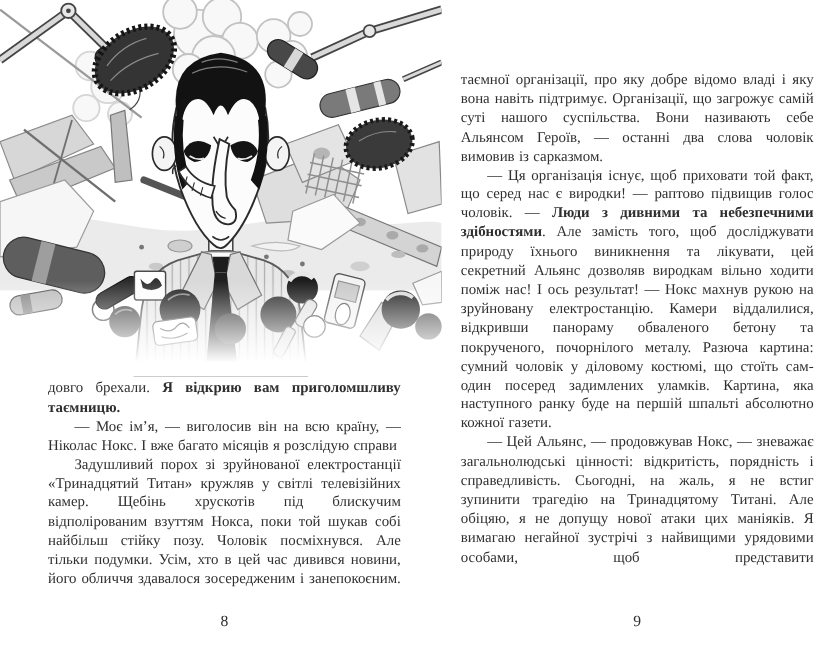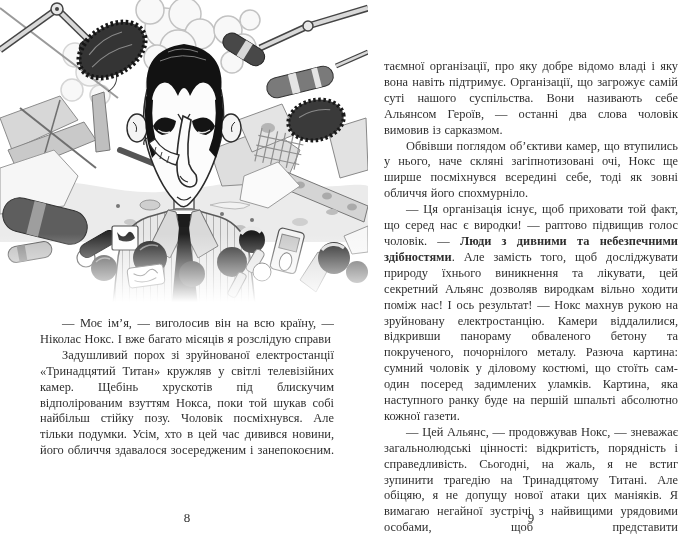--- a/index.html
+++ b/index.html
@@ -221,26 +221,26 @@
       <circle cx="334" cy="258" r="16" fill="#272727"></circle>
       <path d="M322,250 a16,16 0 0 1 22,-2" fill="none" stroke="#ddd" stroke-width="3"></path>
       <circle cx="357" cy="272" r="11" fill="#4f4f4f"></circle>
       <polygon points="344,236 368,226 368,252 352,254" fill="#f7f7f7" stroke="#999"></polygon>
     </g>
 
     <rect x="0" y="234" width="368" height="80" fill="url(#fade)"></rect>
   </svg>
 
   <div class="text-col text-col-left">
+      <p><span>довго брехали. </span><span class="bold">Я відкрию вам приголомшливу таємницю.</span></p>
       <p class="indent"><span>— Моє ім’я, — виголосив він на всю країну, — Ніколас Нокс. І вже багато місяців я розслідую справи</span></p>
       <p class="indent"><span>Задушливий порох зі зруйнованої електростанції «Тринадцятий Титан» кружляв у світлі телевізійних камер. Щебінь хрускотів під блискучим відполірованим взуттям Нокса, поки той шукав собі найбільш стійку позу. Чоловік посміхнувся. Але тільки подумки. Усім, хто в цей час дивився новини, його обличчя здавалося зосередженим і занепокоєним.</span></p>
     </div>
   <div class="page-number page-number-left">8</div>
 
   <div class="text-col text-col-right">
       <p><span>таємної організації, про яку добре відомо владі і яку вона навіть підтримує. Організації, що загрожує самій суті нашого суспільства. Вони називають себе Альянсом Героїв, — останні два слова чоловік вимовив із сарказмом.</span></p>
-      <p class="indent"><span>Обвівши поглядом об’єктиви камер, що втупились у нього, наче скляні загіпнотизовані очі, Нокс ще ширше посміхнувся всередині себе, тоді як зовні обличчя його спохмурніло.</span></p>
       <p class="indent"><span>— Ця організація існує, щоб приховати той факт, що серед нас є виродки! — раптово підвищив голос чоловік. — </span><span class="bold">Люди з дивними та небезпечними здібностями</span><span>. Але замість того, щоб досліджувати природу їхнього виникнення та лікувати, цей секретний Альянс дозволяв виродкам вільно ходити поміж нас! І ось результат! — Нокс махнув рукою на зруйновану електростанцію. Камери віддалилися, відкривши панораму обваленого бетону та покрученого, почорнілого металу. Разюча картина: сумний чоловік у діловому костюмі, що стоїть сам-один посеред задимлених уламків. Картина, яка наступного ранку буде на першій шпальті абсолютно кожної газети.</span></p>
       <p class="indent"><span>— Цей Альянс, — продовжував Нокс, — зневажає загальнолюдські цінності: відкритість, порядність і справедливість. Сьогодні, на жаль, я не встиг зупинити трагедію на Тринадцятому Титані. Але обіцяю, я не допущу нової атаки цих маніяків. Я вимагаю негайної зустрічі з найвищими урядовими особами, щоб представити</span></p>
     </div>
   <div class="page-number page-number-right">9</div>
 
 </div>
 
 </body></html>

